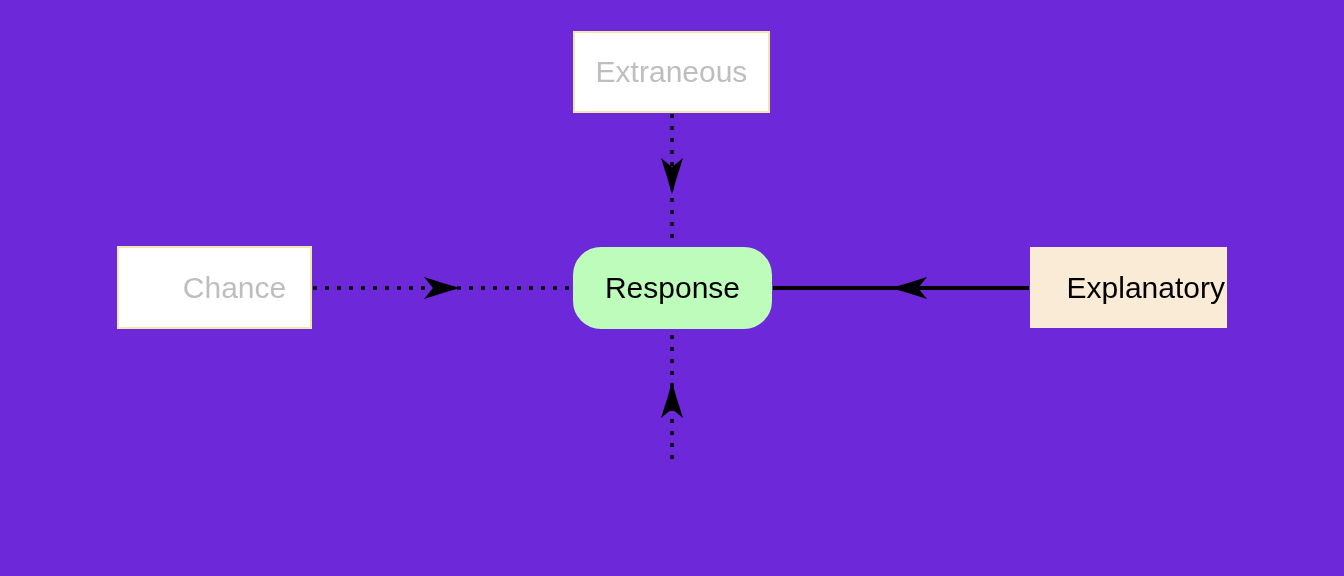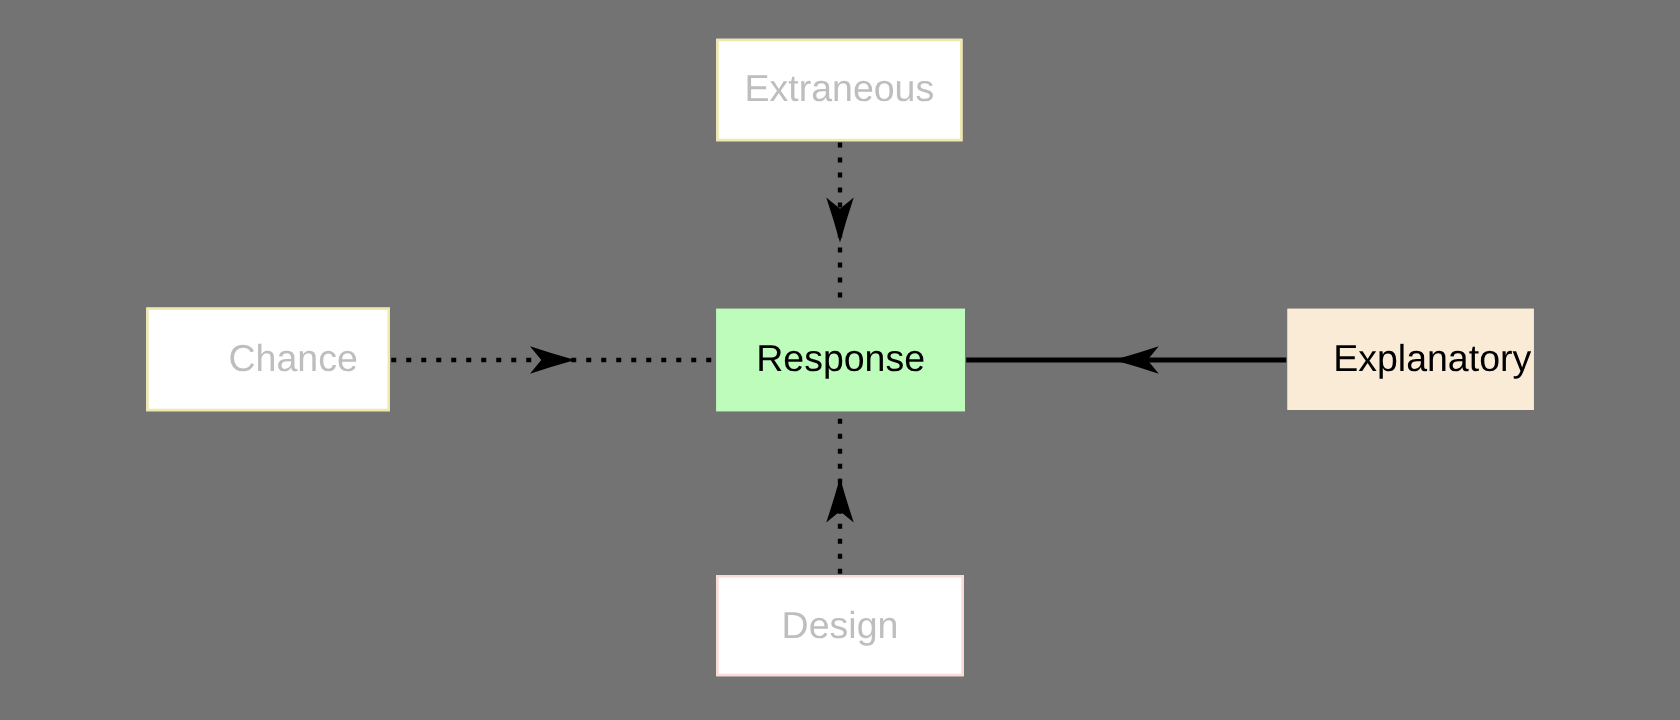--- a/index.html
+++ b/index.html
@@ -35,21 +35,21 @@
   }
   .node-extraneous  { left: 573px;  top: 31px;  width: 197px; height: 82px; }
   .node-chance      { left: 117px;  top: 246px; width: 195px; height: 83px; }
   .node-response    { left: 573px;  top: 247px; width: 199px; height: 82px; }
   .node-explanatory { left: 1030px; top: 247px; width: 197px; height: 81px; justify-content: flex-end; }
   .node-design      { left: 573px;  top: 460px; width: 198px; height: 81px; }
 </style>
 </head>
 <body>
 
-<div class="canvas" style="background: #737373; text-decoration: underline;">
+<div class="canvas" style="background: #6d28d9; text-decoration: underline;">
 
   <svg class="edges-svg" viewBox="0 0 1344 576" xmlns="http://www.w3.org/2000/svg">
 
     <line x1="672" y1="114" x2="672" y2="246" stroke-width="3.5" stroke-dasharray="4 8" stroke="#000000"></line>
     <path d="M 672 194 Q 667 176 661 158 L 672 167 L 683 158 Q 677 176 672 194 Z" fill="#000000"></path>
 
     <line x1="313" y1="288" x2="572" y2="288" stroke-width="3.5" stroke-dasharray="4 8" stroke="#000000"></line>
     <path d="M 460 288 Q 442 283 424 277 L 433 288 L 424 299 Q 442 293 460 288 Z" fill="#000000"></path>
 
     <line x1="773" y1="288" x2="1029" y2="288" stroke-width="4" stroke="#000000"></line>
@@ -60,25 +60,22 @@
   </svg>
 
   <div class="node node-extraneous" style="background: rgb(255, 255, 255); border-color: rgb(238, 232, 170); color: rgb(190, 190, 190);">
     <span>Extraneous</span>
   </div>
 
   <div class="node node-chance" style="background: rgb(255, 255, 255); border-color: rgb(238, 232, 170); color: rgb(190, 190, 190); padding-left: 40px;">
     <span>Chance</span>
   </div>
 
-  <div class="node node-response" style="background: rgb(189, 252, 187); border-color: rgb(189, 252, 187); color: rgb(0, 0, 0);">
+  <div class="node node-response" style="background: rgb(189, 252, 187); border-color: rgb(189, 252, 187); color: rgb(0, 0, 0); border-radius: 28px;">
     <span>Response</span>
   </div>
 
   <div class="node node-explanatory" style="background: rgb(250, 235, 215); border-color: rgb(250, 235, 215); color: rgb(0, 0, 0);">
     <span>Explanatory</span>
   </div>
 
-  <div class="node node-design" style="background: rgb(255, 255, 255); border-color: rgb(251, 219, 213); color: rgb(190, 190, 190);">
-    <span>Design</span>
-  </div>
 
 </div>
 
 </body></html>

